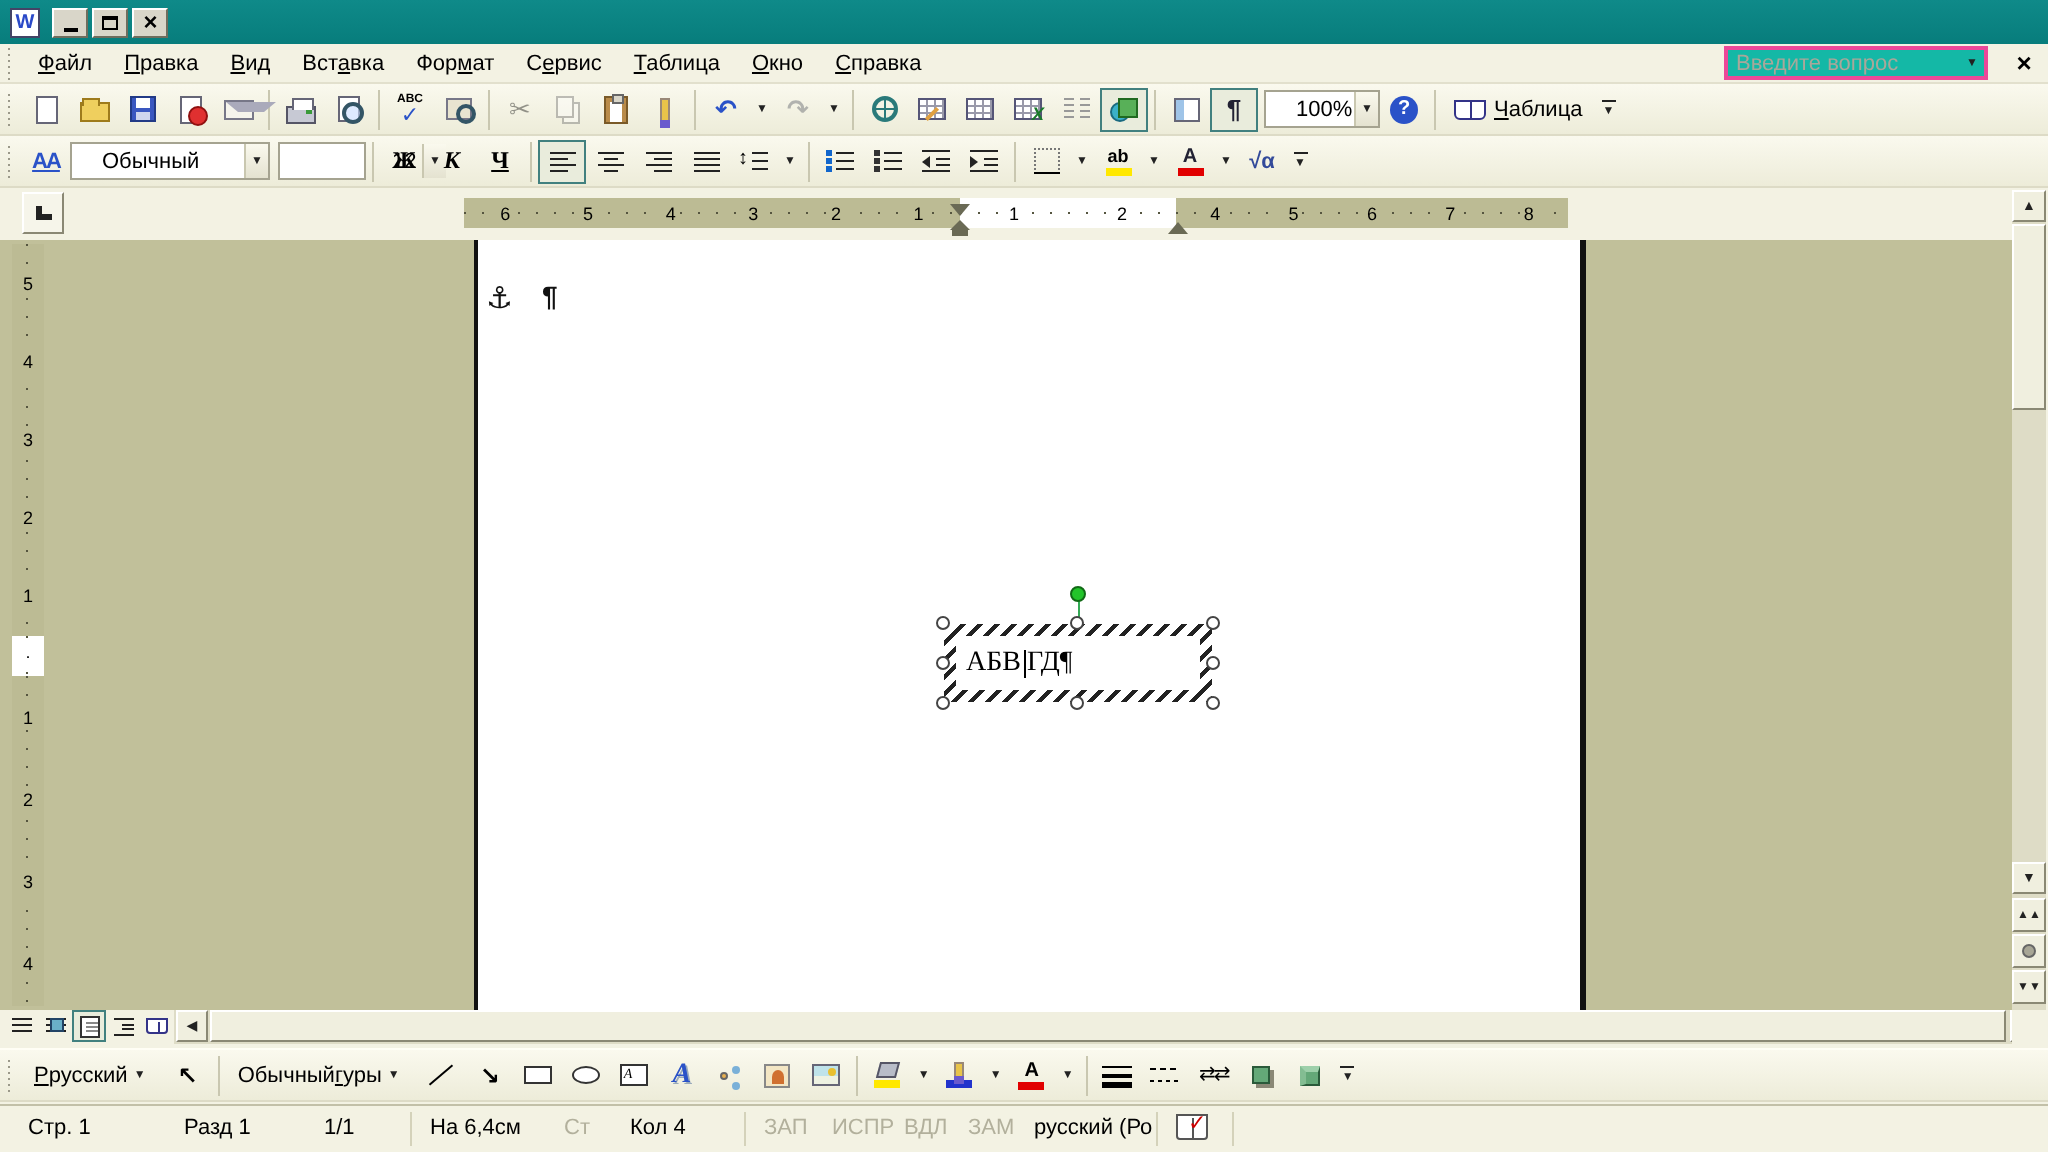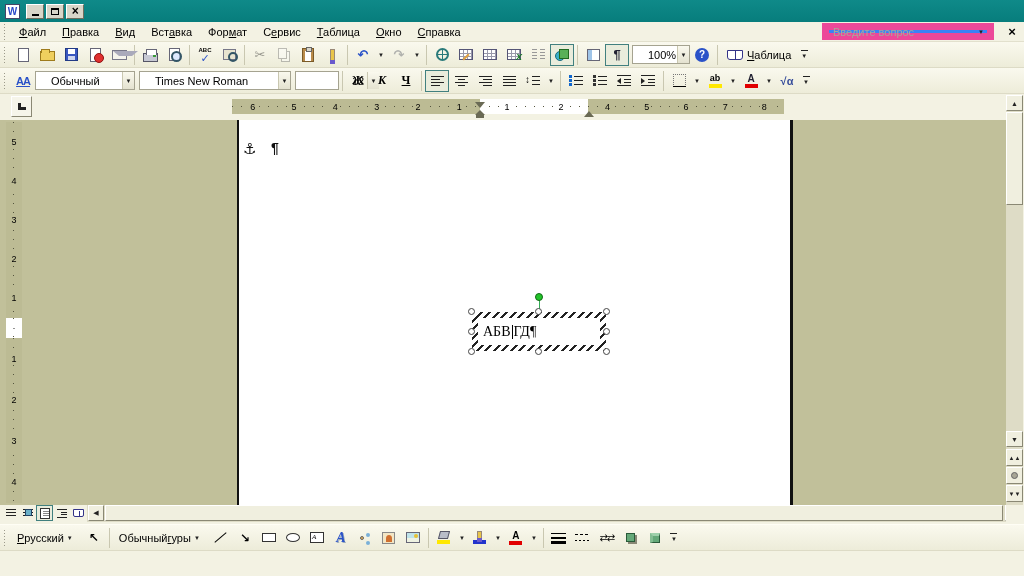--- a/index.html
+++ b/index.html
@@ -14,21 +14,21 @@
   .winbtn{width:18px;height:15px;background:#d9d6c9;border:1px solid;border-color:#fff #6f6d5d #6f6d5d #fff;margin-left:2px;display:flex;align-items:center;justify-content:center;font-size:10px;font-weight:bold;color:#000;}
   .g-min{width:7px;height:2px;background:#000;margin-top:8px;}
   .g-rest{width:8px;height:7px;border:1px solid #000;border-top-width:2px;}
   .g-x{font-size:12px;line-height:10px;}
 
   
   .menubar{position:absolute;left:0;top:22px;width:1024px;height:20px;background:#f3f2e3;display:flex;align-items:center;border-bottom:1px solid #e2e0cd;}
   .grip{width:5px;height:16px;margin:0 3px;background-image:repeating-linear-gradient(to bottom,#9b998a 0 1px,transparent 1px 3px);background-size:1px 100%;background-position:1px 0;background-repeat:no-repeat;}
   .menuitem{padding:2px 8px;cursor:default;}
   .menuitem u{text-decoration:underline;}
-  .qbox{margin-left:auto;display:flex;align-items:center;width:172px;height:17px;background:#3b82f6;border:7px solid #ec4899;margin-right:10px;}
+  .qbox{margin-left:auto;display:flex;align-items:center;width:132px;height:17px;background:#14b8a6;border:2px solid #ec4899;margin-right:10px;}
   .qbox input{flex:1;border:none;outline:none;font-size:11px;padding:0 4px;background:transparent;color:#000;width:110px;font-family:"Liberation Sans",sans-serif;}
   .qbox input::placeholder{color:#a9a79a;}
   .qbox .dd{border:none;background:transparent;}
   .menu-close{width:16px;height:16px;display:flex;align-items:center;justify-content:center;font-size:13px;font-weight:bold;margin-right:4px;}
 
   
   .toolbar{position:absolute;left:0;width:1024px;height:26px;background:linear-gradient(#faf9ee,#edecd9);display:flex;align-items:center;border-bottom:1px solid #dddbc6;}
   .tb-std{top:42px;} .tb-fmt{top:68px;} .tb-draw{top:524px;height:27px;border-top:1px solid #fffef5;}
   .tbtn{position:relative;width:24px;height:22px;display:flex;align-items:center;justify-content:center;flex:none;border:1px solid transparent;}
   .tbtn.pressed{border:1px solid #41807f;background:#e9ecdc;}
@@ -337,24 +337,20 @@
 
   <div class="toolbar tb-fmt">
     <span class="grip"></span>
     <span class="tbtn">
         <span class="ic-styles">АА</span>
       </span>
     <span class="combo" style="width:100px;">
       <span class="val" style="flex:1;">Обычный</span>
       <span class="dd">▼</span>
     </span>
-    <span class="combo" style="width:152px;margin-left:4px;">
-      <span class="val" style="flex:1;">Times New Roman</span>
-      <span class="dd">▼</span>
-    </span>
     <span class="combo" style="width:44px;margin-left:4px;">
       <span class="val" style="flex:1;margin-left:41px;">12</span>
       <span class="dd">▼</span>
     </span>
     <span class="sep"></span>
     <span class="tbtn">
         <span class="b-label">Ж</span>
       </span>
     <span class="tbtn">
         <span class="i-label">К</span>
@@ -597,14 +593,32 @@
       </span>
     <span class="tbtn">
         <i class="ic-3d"></i>
       </span>
     <span class="chev">
         <i></i>
         <span>▼</span>
       </span>
   </div>
 
+  <div class="statusbar">
+    <span style="left:14px;">Стр. 1</span>
+    <span style="left:92px;">Разд 1</span>
+    <span style="left:162px;">1/1</span>
+    <i class="st-divider" style="left:205px;"></i>
+    <span style="left:215px;">На 6,4см</span>
+    <span class="dim" style="left:282px;">Ст</span>
+    <span style="left:315px;">Кол 4</span>
+    <i class="st-divider" style="left:372px;"></i>
+    <span class="dim" style="left:382px;">ЗАП</span>
+    <span class="dim" style="left:416px;">ИСПР</span>
+    <span class="dim" style="left:452px;">ВДЛ</span>
+    <span class="dim" style="left:484px;">ЗАМ</span>
+    <span style="left:517px;">русский (Ро</span>
+    <i class="st-divider" style="left:578px;"></i>
+    <i class="spellbook"></i>
+    <i class="st-divider" style="left:616px;"></i>
+  </div>
 
 </div>
 
 </body></html>

